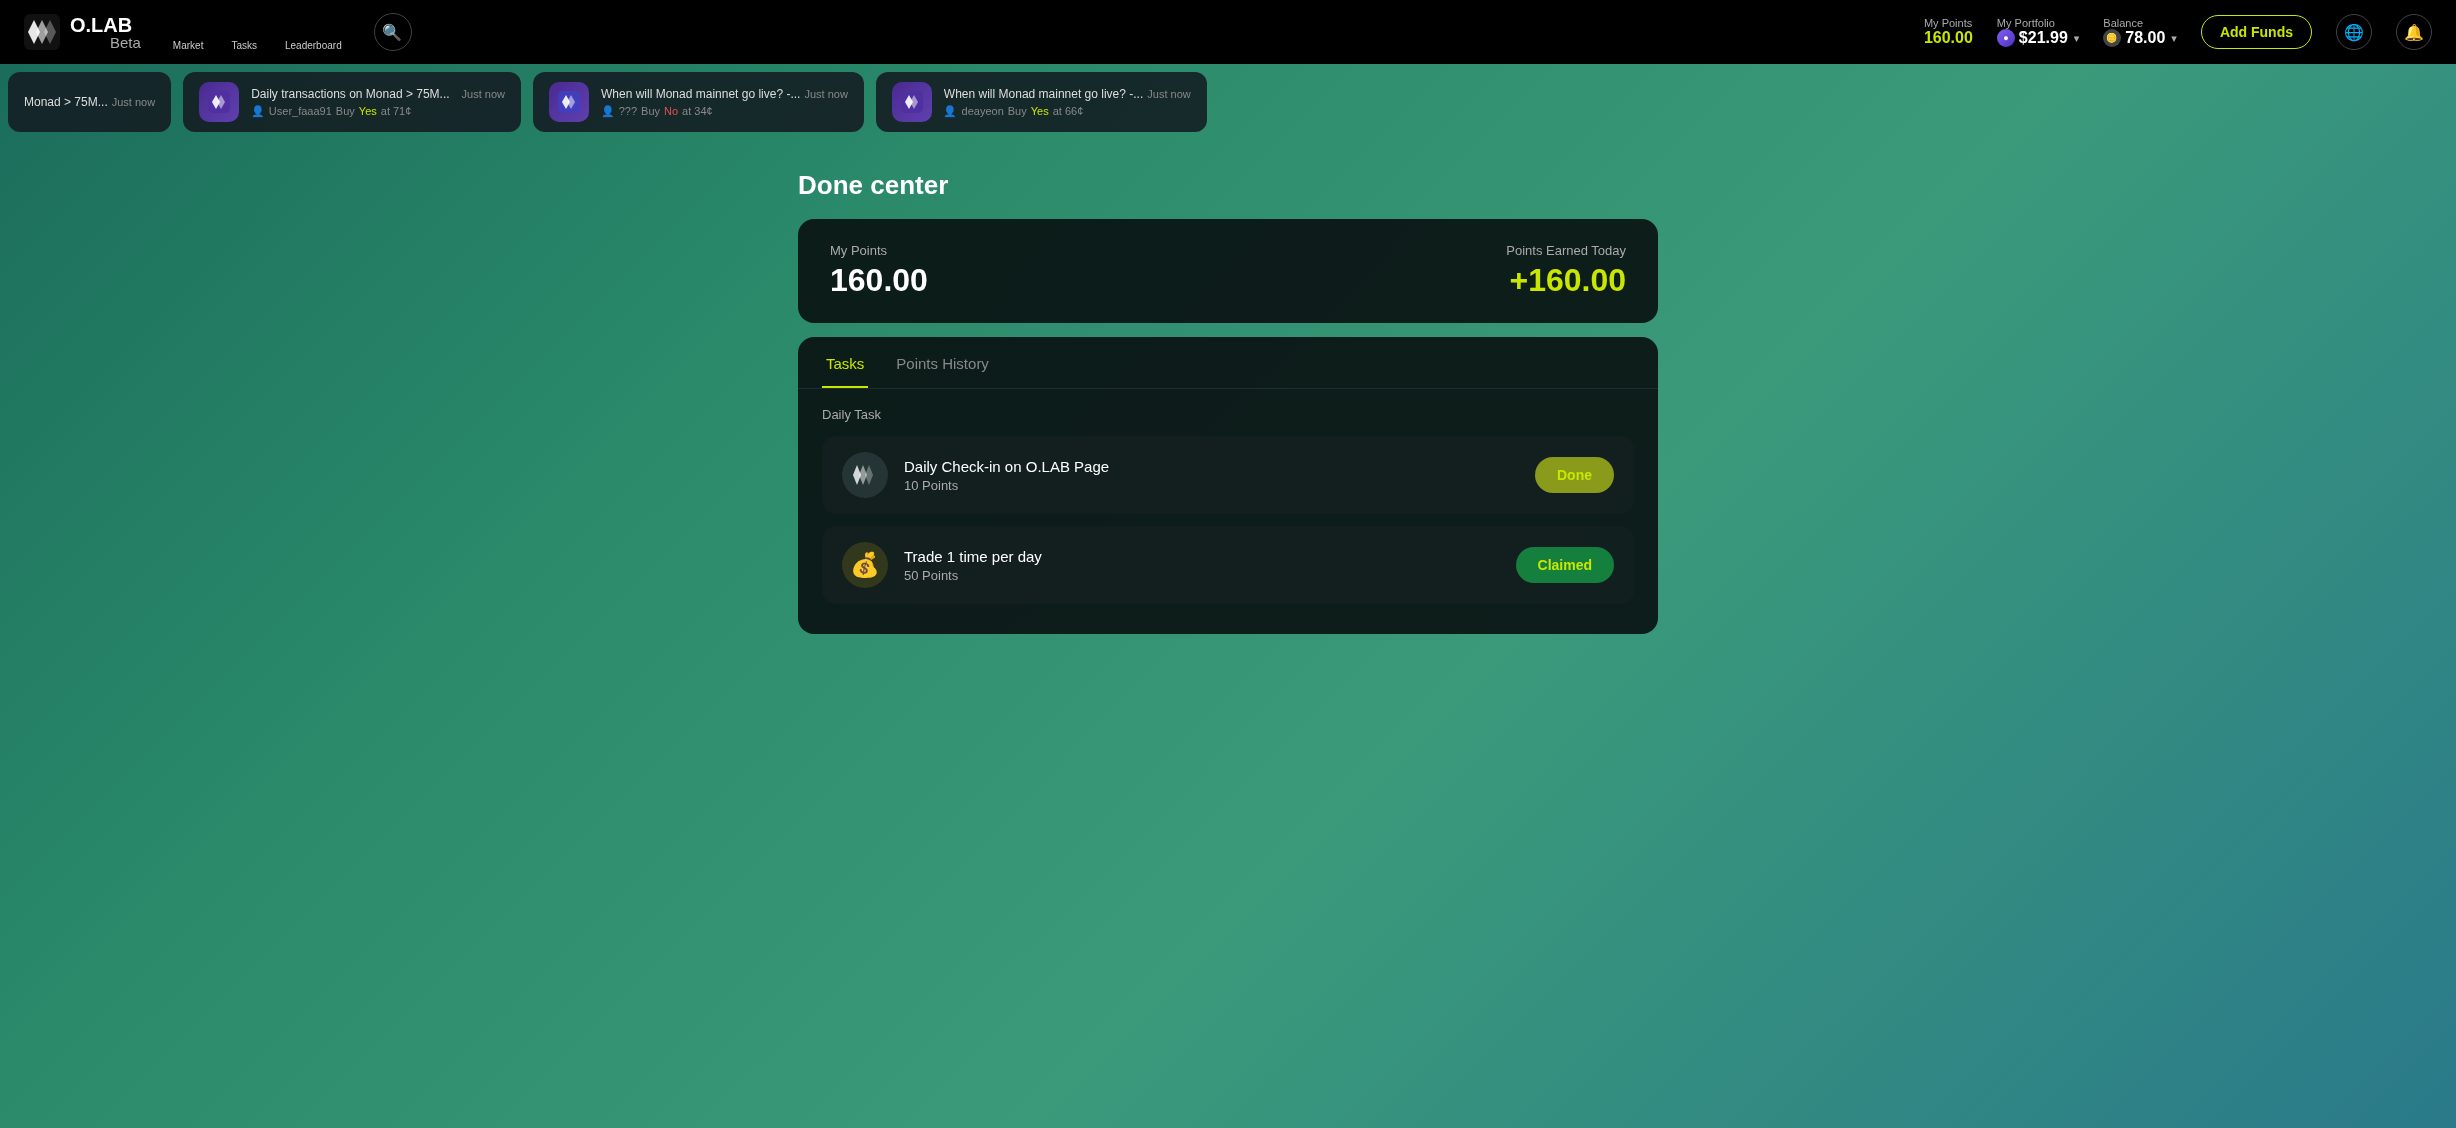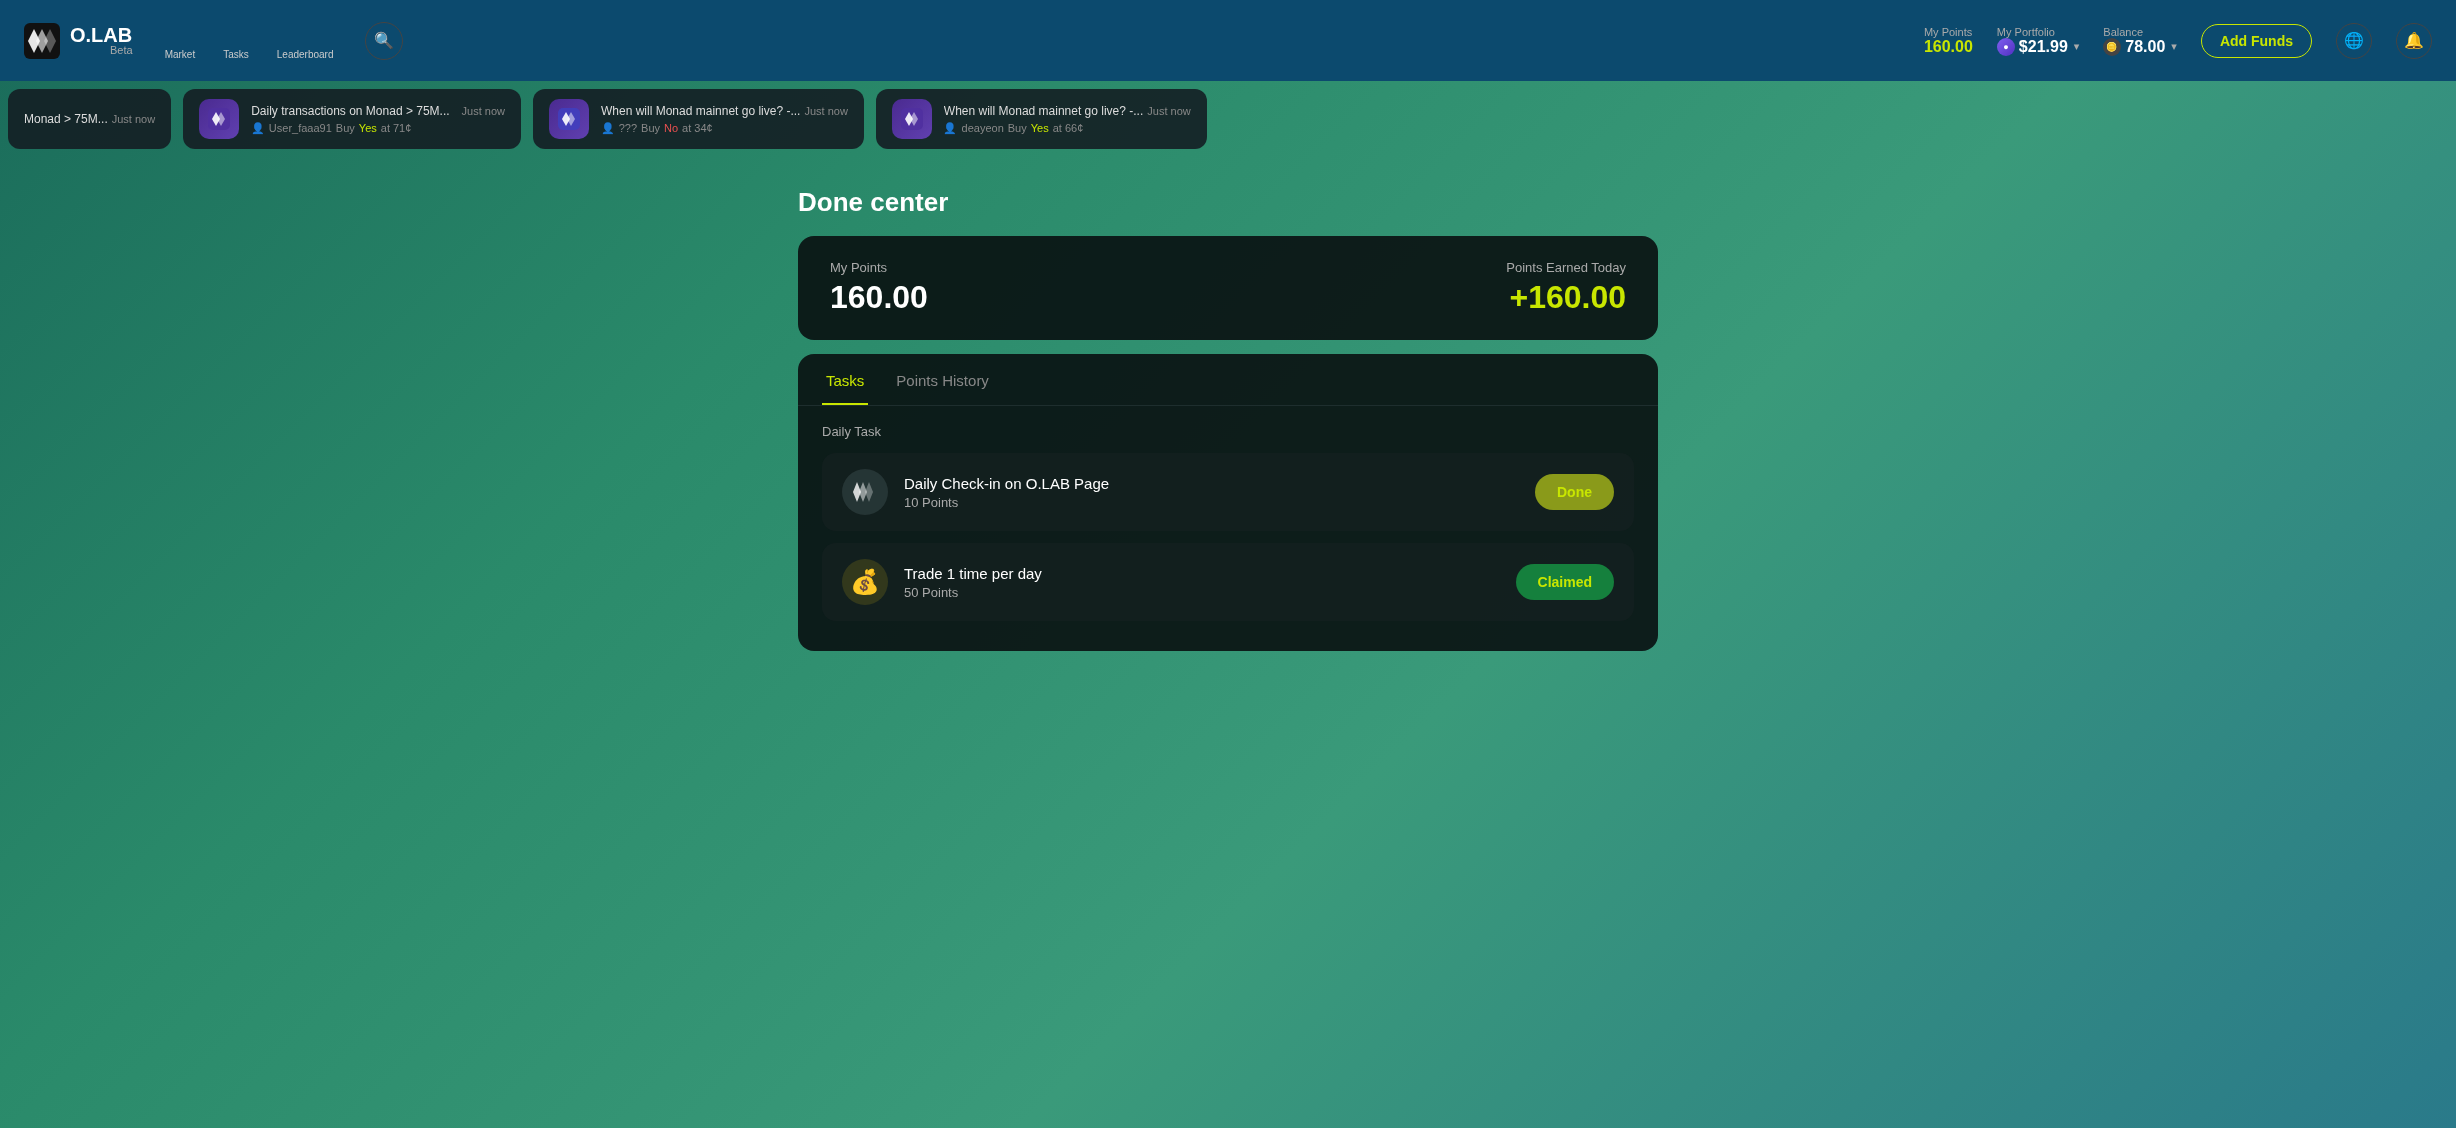--- a/index.html
+++ b/index.html
@@ -6,25 +6,25 @@
     body {
       font-family: -apple-system, BlinkMacSystemFont, 'Segoe UI', sans-serif;
       background: linear-gradient(135deg, #1a6b5a 0%, #2a8a6a 30%, #3a9a7a 60%, #2a7a8a 100%);
       min-height: 100vh;
       color: #fff;
       overflow-x: hidden;
     }
 
     
     .navbar {
-      background: #0c4a6e;
+      background: #000000;
       display: flex;
       align-items: center;
       padding: 0 24px;
-      height: 81px;
+      height: 64px;
       gap: 32px;
       position: relative;
       z-index: 10;
     }
     .logo-area {
       display: flex;
       align-items: center;
       gap: 10px;
     }
     .logo-icon {
@@ -35,21 +35,21 @@
       display: flex;
       flex-direction: column;
     }
     .logo-title {
       font-size: 20px;
       font-weight: 700;
       color: #fff;
       line-height: 1;
     }
     .logo-beta {
-      font-size: 11px;
+      font-size: 15px;
       color: #aaa;
       line-height: 1;
       padding-left: 40px;
     }
     .nav-links {
       display: flex;
       gap: 28px;
       align-items: center;
     }
     .nav-link {

